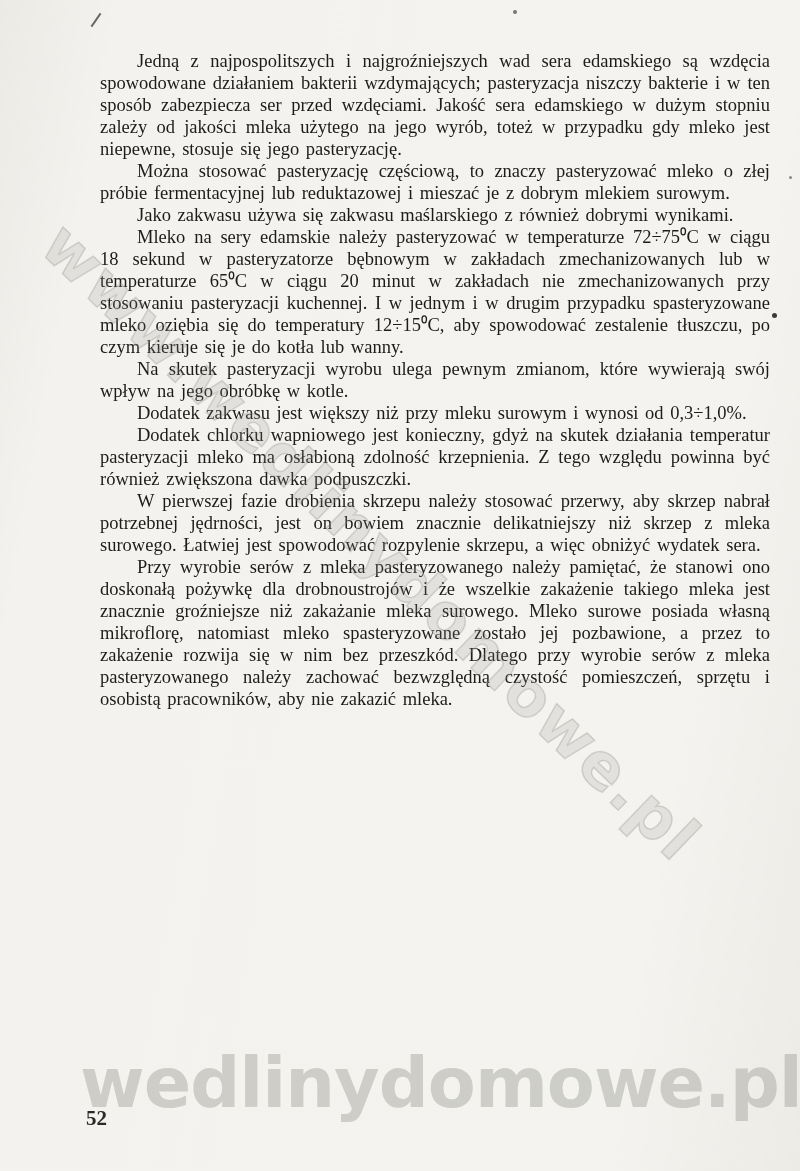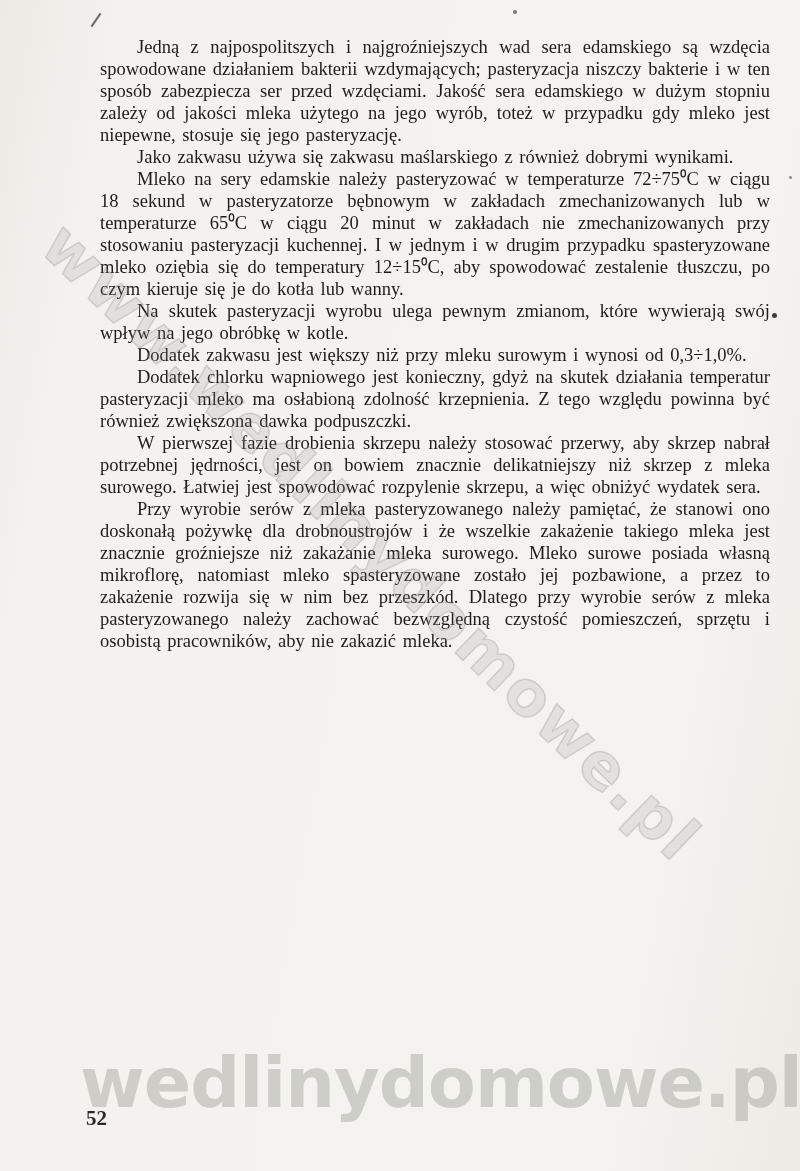--- a/index.html
+++ b/index.html
@@ -15,21 +15,21 @@
     font-family: "Liberation Serif", serif;
   }
   .page {
     position: absolute;
     inset: 0;
     background: linear-gradient(100deg, #eceae5 0%, #f3f2ee 12%, #f4f3ef 80%, #edebe6 100%);
   }
   .text-block {
     position: absolute;
     left: 100px;
-    top: 36px;
+    top: 50px;
     width: 670px;
     color: #1d1c1a;
     font-size: 18.5px;
     line-height: 22px;
     text-align: justify;
     word-spacing: 2px;
     hyphens: auto;
     z-index: 2;
   }
   .para {
@@ -86,20 +86,21 @@
 </style>
 </head>
 <body>
 
 <div class="page">
 
   <div class="watermark-diagonal">www.wedlinydomowe.pl</div>
 
   <div class="text-block">
     <p class="para">Jedną z najpospolitszych i najgroźniejszych wad sera edamskiego są wzdęcia spowodowane działaniem bakterii wzdymających; pasteryzacja niszczy bakterie i w ten sposób zabezpiecza ser przed wzdęciami. Jakość sera edamskiego w dużym stopniu zależy od jakości mleka użytego na jego wyrób, toteż w przypadku gdy mleko jest niepewne, stosuje się jego pasteryzację.</p>
+    <p class="para">Można stosować pasteryzację częściową, to znaczy pasteryzować mleko o złej próbie fermentacyjnej lub reduktazowej i mieszać je z dobrym mlekiem surowym.</p>
     <p class="para">Jako zakwasu używa się zakwasu maślarskiego z również dobrymi wynikami.</p>
     <p class="para">Mleko na sery edamskie należy pasteryzować w temperaturze 72÷75⁰C w ciągu 18 sekund w pasteryzatorze bębnowym w zakładach zmechanizowanych lub w temperaturze 65⁰C w ciągu 20 minut w zakładach nie zmechanizowanych przy stosowaniu pasteryzacji kuchennej. I w jednym i w drugim przypadku spasteryzowane mleko oziębia się do temperatury 12÷15⁰C, aby spowodować zestalenie tłuszczu, po czym kieruje się je do kotła lub wanny.</p>
     <p class="para">Na skutek pasteryzacji wyrobu ulega pewnym zmianom, które wywierają swój wpływ na jego obróbkę w kotle.</p>
     <p class="para">Dodatek zakwasu jest większy niż przy mleku surowym i wynosi od 0,3÷1,0%.</p>
     <p class="para">Dodatek chlorku wapniowego jest konieczny, gdyż na skutek działania temperatur pasteryzacji mleko ma osłabioną zdolność krzepnienia. Z tego względu powinna być również zwiększona dawka podpuszczki.</p>
     <p class="para">W pierwszej fazie drobienia skrzepu należy stosować przerwy, aby skrzep nabrał potrzebnej jędrności, jest on bowiem znacznie delikatniejszy niż skrzep z mleka surowego. Łatwiej jest spowodować rozpylenie skrzepu, a więc obniżyć wydatek sera.</p>
     <p class="para">Przy wyrobie serów z mleka pasteryzowanego należy pamiętać, że stanowi ono doskonałą pożywkę dla drobnoustrojów i że wszelkie zakażenie takiego mleka jest znacznie groźniejsze niż zakażanie mleka surowego. Mleko surowe posiada własną mikroflorę, natomiast mleko spasteryzowane zostało jej pozbawione, a przez to zakażenie rozwija się w nim bez przeszkód. Dlatego przy wyrobie serów z mleka pasteryzowanego należy zachować bezwzględną czystość pomieszczeń, sprzętu i osobistą pracowników, aby nie zakazić mleka.</p>
   </div>
 
   <div class="speck s1"></div>

